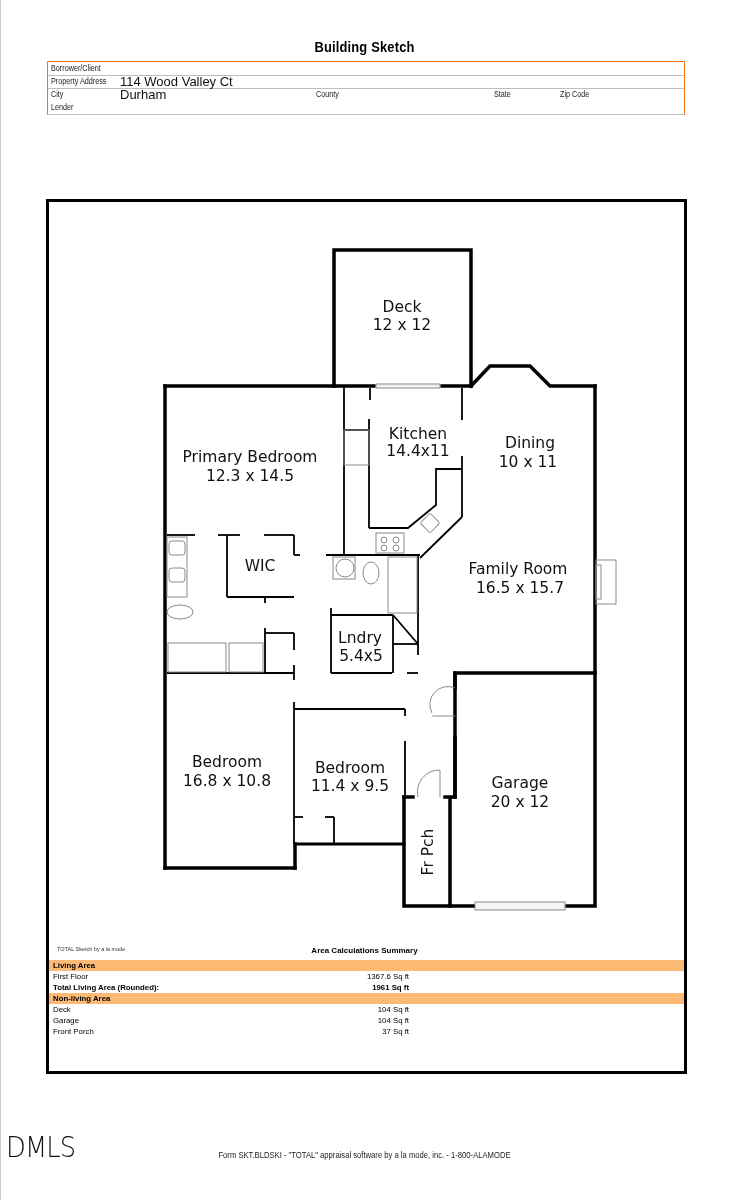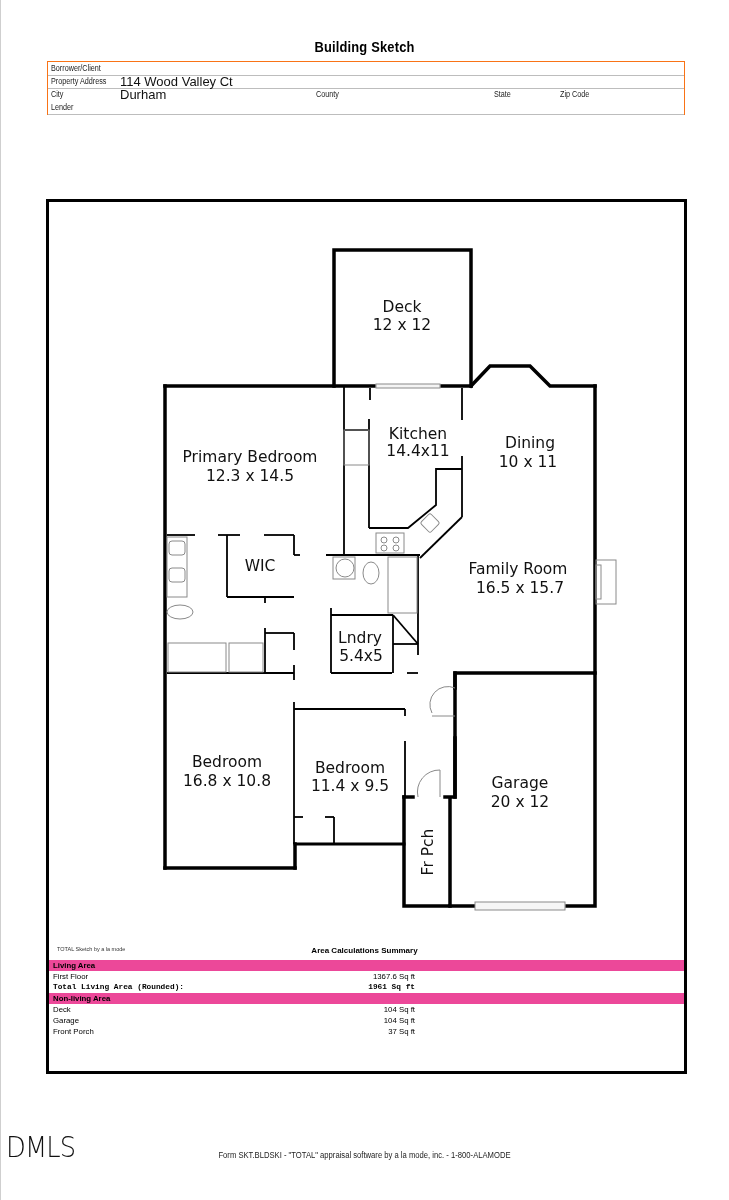--- a/index.html
+++ b/index.html
@@ -11,24 +11,24 @@
   .info-row:last-child { border-bottom: none; }
   .lbl { position: absolute; left: 3px; font-size: 8.5px; transform: scaleX(0.85); transform-origin: left center; color: #222; }
   .val { position: absolute; font-size: 13px; color: #111; }
   .frame { position: absolute; left: 46px; top: 199px; width: 641px; height: 875px; border: 3px solid #000; box-sizing: border-box; }
   svg.plan { position: absolute; left: 0; top: 0; }
   .room-label { font-family: "DejaVu Sans", sans-serif; font-size: 15.5px; fill: #111; text-anchor: middle; }
   .small-credit { position: absolute; left: 57px; top: 946px; font-size: 5.5px; color: #333; }
   .area-title { position: absolute; left: 0; width: 729px; top: 946px; text-align: center; font-size: 8px; font-weight: bold; }
   .area-table { position: absolute; left: 49px; top: 960px; width: 635px; }
   .area-row { position: relative; height: 11px; font-size: 7.8px; line-height: 11px; }
-  .area-row.head { background: #ec4899; font-weight: bold; }
+  .area-row.head { background: #fdba74; font-weight: bold; }
   .area-row .name { position: absolute; left: 4px; }
-  .area-row .amt { position: absolute; left: 266px; width: 100px; text-align: right; }
-  .area-row.bold { font-weight: bold; font-family: Liberation Mono, monospace; }
+  .area-row .amt { position: absolute; left: 260px; width: 100px; text-align: right; }
+  .area-row.bold { font-weight: bold; }
   .dmls { position: absolute; left: 6px; top: 1131px; font-family: "DejaVu Sans", sans-serif; font-size: 28px; font-weight: 200; letter-spacing: -1px; transform: scaleX(0.92); transform-origin: left top; color: #111; }
   .footer { position: absolute; left: 0; width: 729px; top: 1150px; text-align: center; font-size: 8.5px; transform: scaleX(0.9); color: #222; }
 </style>
 </head>
 <body>
 
 <div class="left-rule"></div>
 
 <div class="title">Building Sketch</div>
 

